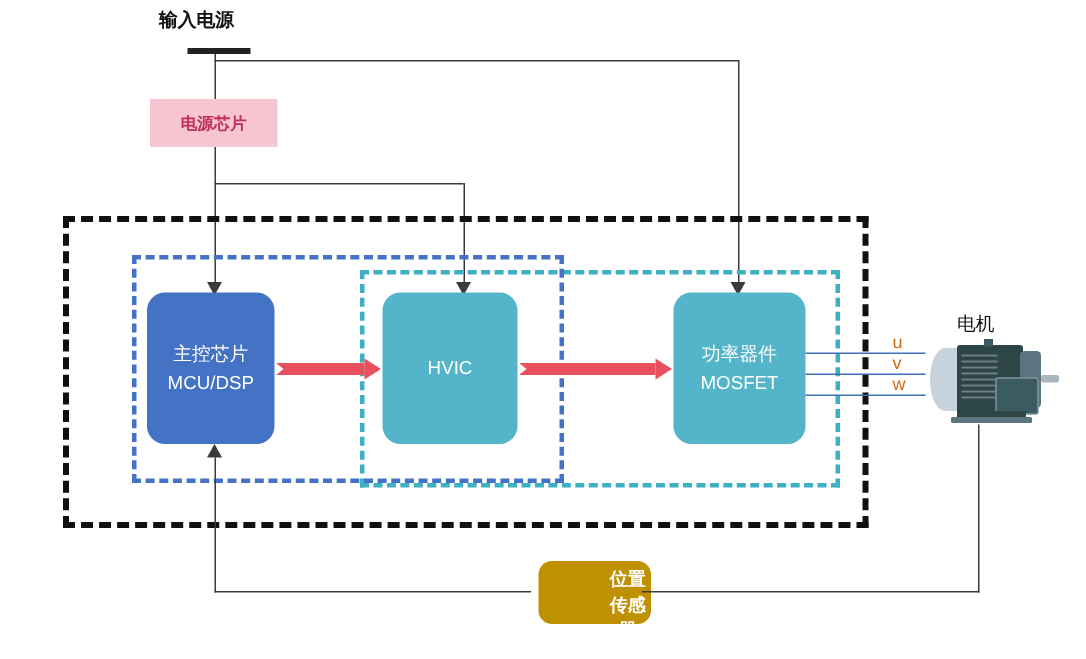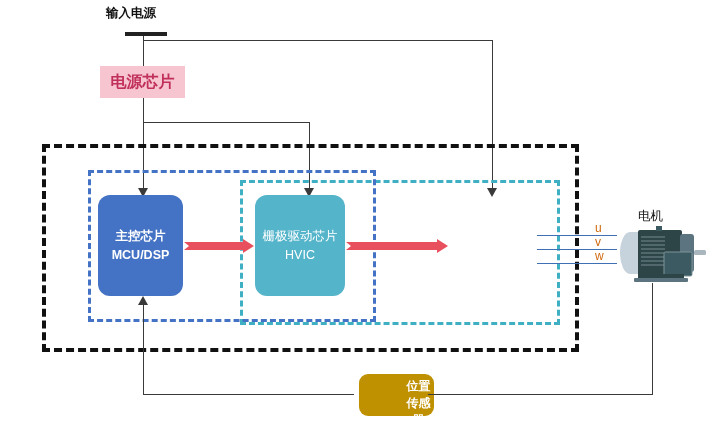--- a/index.html
+++ b/index.html
@@ -77,33 +77,33 @@
     display: flex;
     flex-direction: column;
     align-items: center;
     justify-content: center;
     color: #ffffff;
     font-size: 12.5px;
     line-height: 1.45;
     border-radius: 12px;
     text-align: center;
   }
-  .block-mcu { background: #4472C4; font-weight: bold; }
+  .block-mcu { background: #4472C4; }
   .block-teal { background: #54B4CA; }
   .block-sensor {
     background: #BF9000;
     border-radius: 9px;
     font-size: 12px;
     font-weight: bold;
   }
   .label-power {
     position: absolute;
     background: #F6C5CF;
     color: #C0305A;
-    font-size: 16px;
+    font-size: 11px;
     font-weight: bold;
     display: flex;
     align-items: center;
     justify-content: center;
     box-sizing: border-box;
   }
 
   
   .redarrow { position: absolute; height: 14px; }
   .redarrow .shaft {
@@ -180,24 +180,27 @@
   <div class="group-teal" style="left:240px; top:180px; width:320px; height:145px;"></div>
 
   <div class="group-blue" style="left:88px; top:170px; width:288px; height:152px;"></div>
 
   <div class="block block-mcu" style="left:98px; top:195px; width:85px; height:101px;">
     <span>主控芯片</span>
     <span>MCU/DSP</span>
   </div>
 
   <div class="block block-teal" style="left:255px; top:195px; width:90px; height:101px;">
-    <span>栅极驱动芯片</span>
     <span>HVIC</span>
   </div>
 
+  <div class="block block-teal" style="left:449px; top:195px; width:88px; height:101px;">
+    <span>功率器件</span>
+    <span>MOSFET</span>
+  </div>
 
   <div class="redarrow" style="left:184px; top:239px; width:70px;">
     <div class="shaft" style="width:59px;"></div>
     <div class="head"></div>
     <div class="tailnotch"></div>
   </div>
 
   <div class="redarrow" style="left:346px; top:239px; width:102px;">
     <div class="shaft" style="width:91px;"></div>
     <div class="head"></div>

